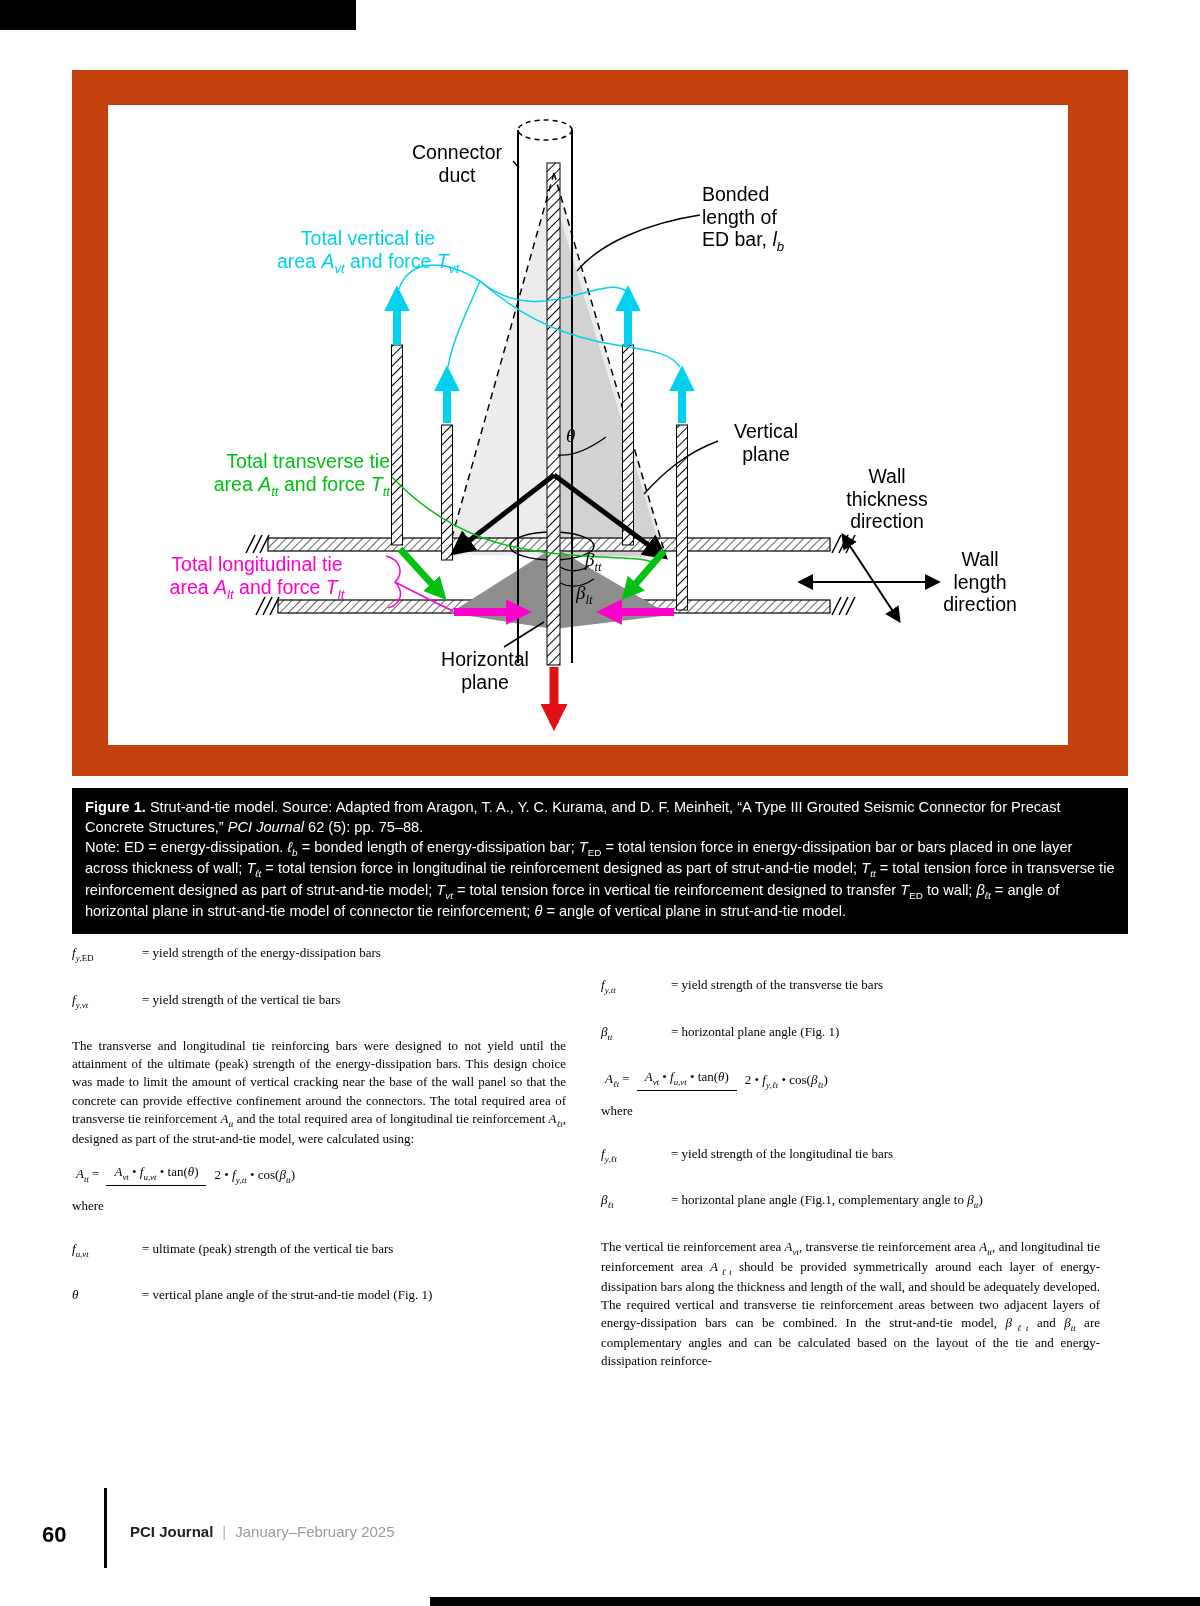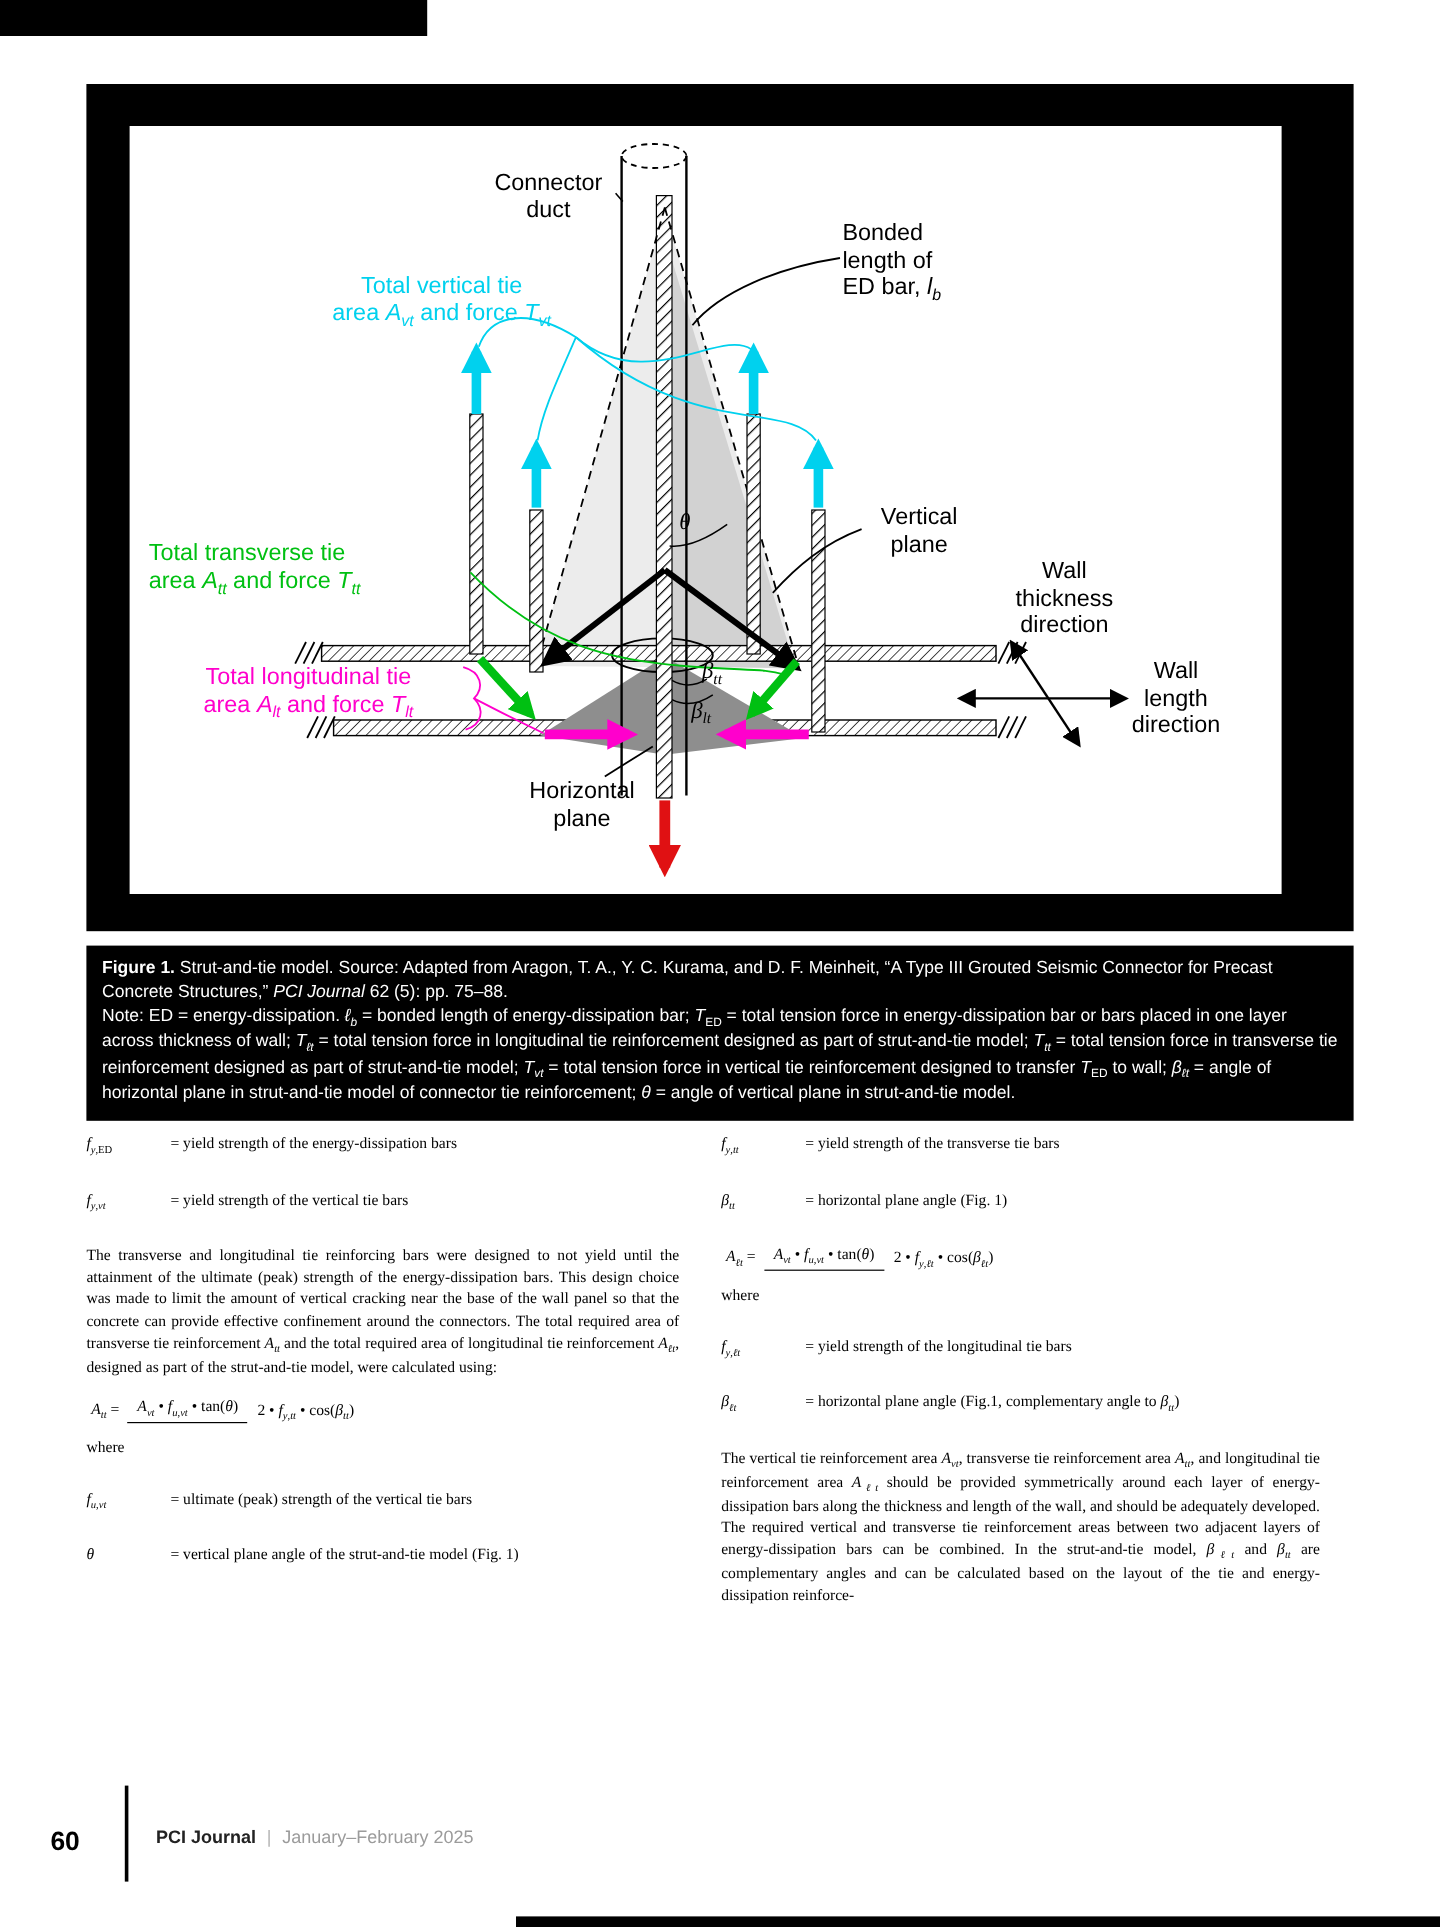--- a/index.html
+++ b/index.html
@@ -2,39 +2,39 @@
 <html><head>
 <meta charset="utf-8">
 <style>
   *{box-sizing:border-box;}
   html,body{margin:0;padding:0;background:#fff;}
   .page{position:relative;width:1200px;height:1606px;background:#fff;overflow:hidden;font-family:"Liberation Sans",sans-serif;color:#000;}
   .top-bar{position:absolute;left:0;top:0;width:356px;height:30px;background:#000;}
   .bottom-bar{position:absolute;left:430px;top:1597px;width:770px;height:9px;background:#000;}
 
   
-  .figure-panel{position:absolute;left:72px;top:70px;width:1056px;height:706px;background:#000000;}
+  .figure-panel{position:absolute;left:72px;top:70px;width:1056px;height:706px;background:#c2410c;}
   .diagram-area{position:absolute;left:36px;top:35px;width:960px;height:640px;background:#fff;}
   .diagram-area svg{position:absolute;left:0;top:0;}
   .dlabel{position:absolute;font-size:19.5px;line-height:1.16;}
   .c-cyan{color:#00d1ee;}
   .c-green{color:#00c012;}
   .c-magenta{color:#ff00cc;}
   .c-red{color:#e01113;}
   .math{font-family:"Liberation Serif",serif;font-size:19px;}
   sub{font-size:0.68em;}
 
   
   .caption{position:absolute;left:72px;top:788px;width:1056px;background:#000;color:#fff;padding:10px 13px 12px;font-size:14.6px;line-height:1.37;}
   .caption p{margin:0;}
 
   
   .col{position:absolute;top:944px;font-family:"Liberation Serif",serif;font-size:13px;}
   .col-left{left:72px;width:494px;}
-  .col-right{left:601px;width:499px;}
+  .col-right{left:601px;width:499px;margin-top:32px;}
   .def-row{display:flex;margin-bottom:26px;line-height:1.35;}
   .def-term{flex:0 0 70px;}
   .def-body{flex:1;}
   .para{text-align:justify;line-height:1.4;margin:0 0 10px;}
   .equation{display:flex;align-items:center;margin:16px 0 12px 4px;}
   .equation.tight{margin-top:6px;}
   .eq-lhs{margin-right:7px;}
   .frac{display:inline-flex;flex-direction:row;text-align:center;}
   .fr-num{padding:0 8px 3px;border-bottom:1.4px solid #000;}
   .fr-den{padding:3px 8px 0;}
@@ -181,21 +181,21 @@
           <path d="M278,451 C293,455 296,468 287,477 C296,486 294,499 280,503" stroke="#ff00cc" stroke-width="1.5"></path>
           <path d="M287,477 C312,490 330,499 345,506" stroke="#ff00cc" stroke-width="1.5"></path>
           <path d="M610,336 C578,348 556,367 536,389" stroke="#000" stroke-width="1.5"></path>
           <path d="M396,542 L436,517" stroke="#000" stroke-width="1.5"></path>
         </g>
       </svg>
 
       <div class="dlabel" style="left:290px;top:36px;width:118px;text-align:center;">Connector<br>duct</div>
       <div class="dlabel" style="left:594px;top:78px;width:150px;text-align:left;">Bonded<br>length of<br>ED bar, <i>l</i><sub><i>b</i></sub></div>
       <div class="dlabel c-cyan" style="left:132px;top:122px;width:256px;text-align:center;">Total vertical tie<br>area <i>A</i><sub><i>vt</i></sub> and force <i>T</i><sub><i>vt</i></sub></div>
-      <div class="dlabel c-green" style="left:16px;top:345px;width:266px;text-align:left;">Total transverse tie<br>area <i>A</i><sub><i>tt</i></sub> and force <i>T</i><sub><i>tt</i></sub></div>
+      <div class="dlabel c-green" style="left:16px;top:345px;width:266px;text-align:right;">Total transverse tie<br>area <i>A</i><sub><i>tt</i></sub> and force <i>T</i><sub><i>tt</i></sub></div>
       <div class="dlabel c-magenta" style="left:20px;top:448px;width:258px;text-align:center;">Total longitudinal tie<br>area <i>A</i><sub><i>lt</i></sub> and force <i>T</i><sub><i>lt</i></sub></div>
       <div class="dlabel" style="left:608px;top:315px;width:100px;text-align:center;">Vertical<br>plane</div>
       <div class="dlabel" style="left:724px;top:360px;width:110px;text-align:center;">Wall<br>thickness<br>direction</div>
       <div class="dlabel" style="left:820px;top:443px;width:104px;text-align:center;">Wall<br>length<br>direction</div>
       <div class="dlabel" style="left:316px;top:543px;width:122px;text-align:center;">Horizontal<br>plane</div>
       <div class="dlabel math" style="left:458px;top:320px;"><i>θ</i></div>
       <div class="dlabel math" style="left:477px;top:444px;"><i>β</i><sub><i>tt</i></sub></div>
       <div class="dlabel math" style="left:468px;top:477px;"><i>β</i><sub><i>lt</i></sub></div>
     </div>
   </div>

